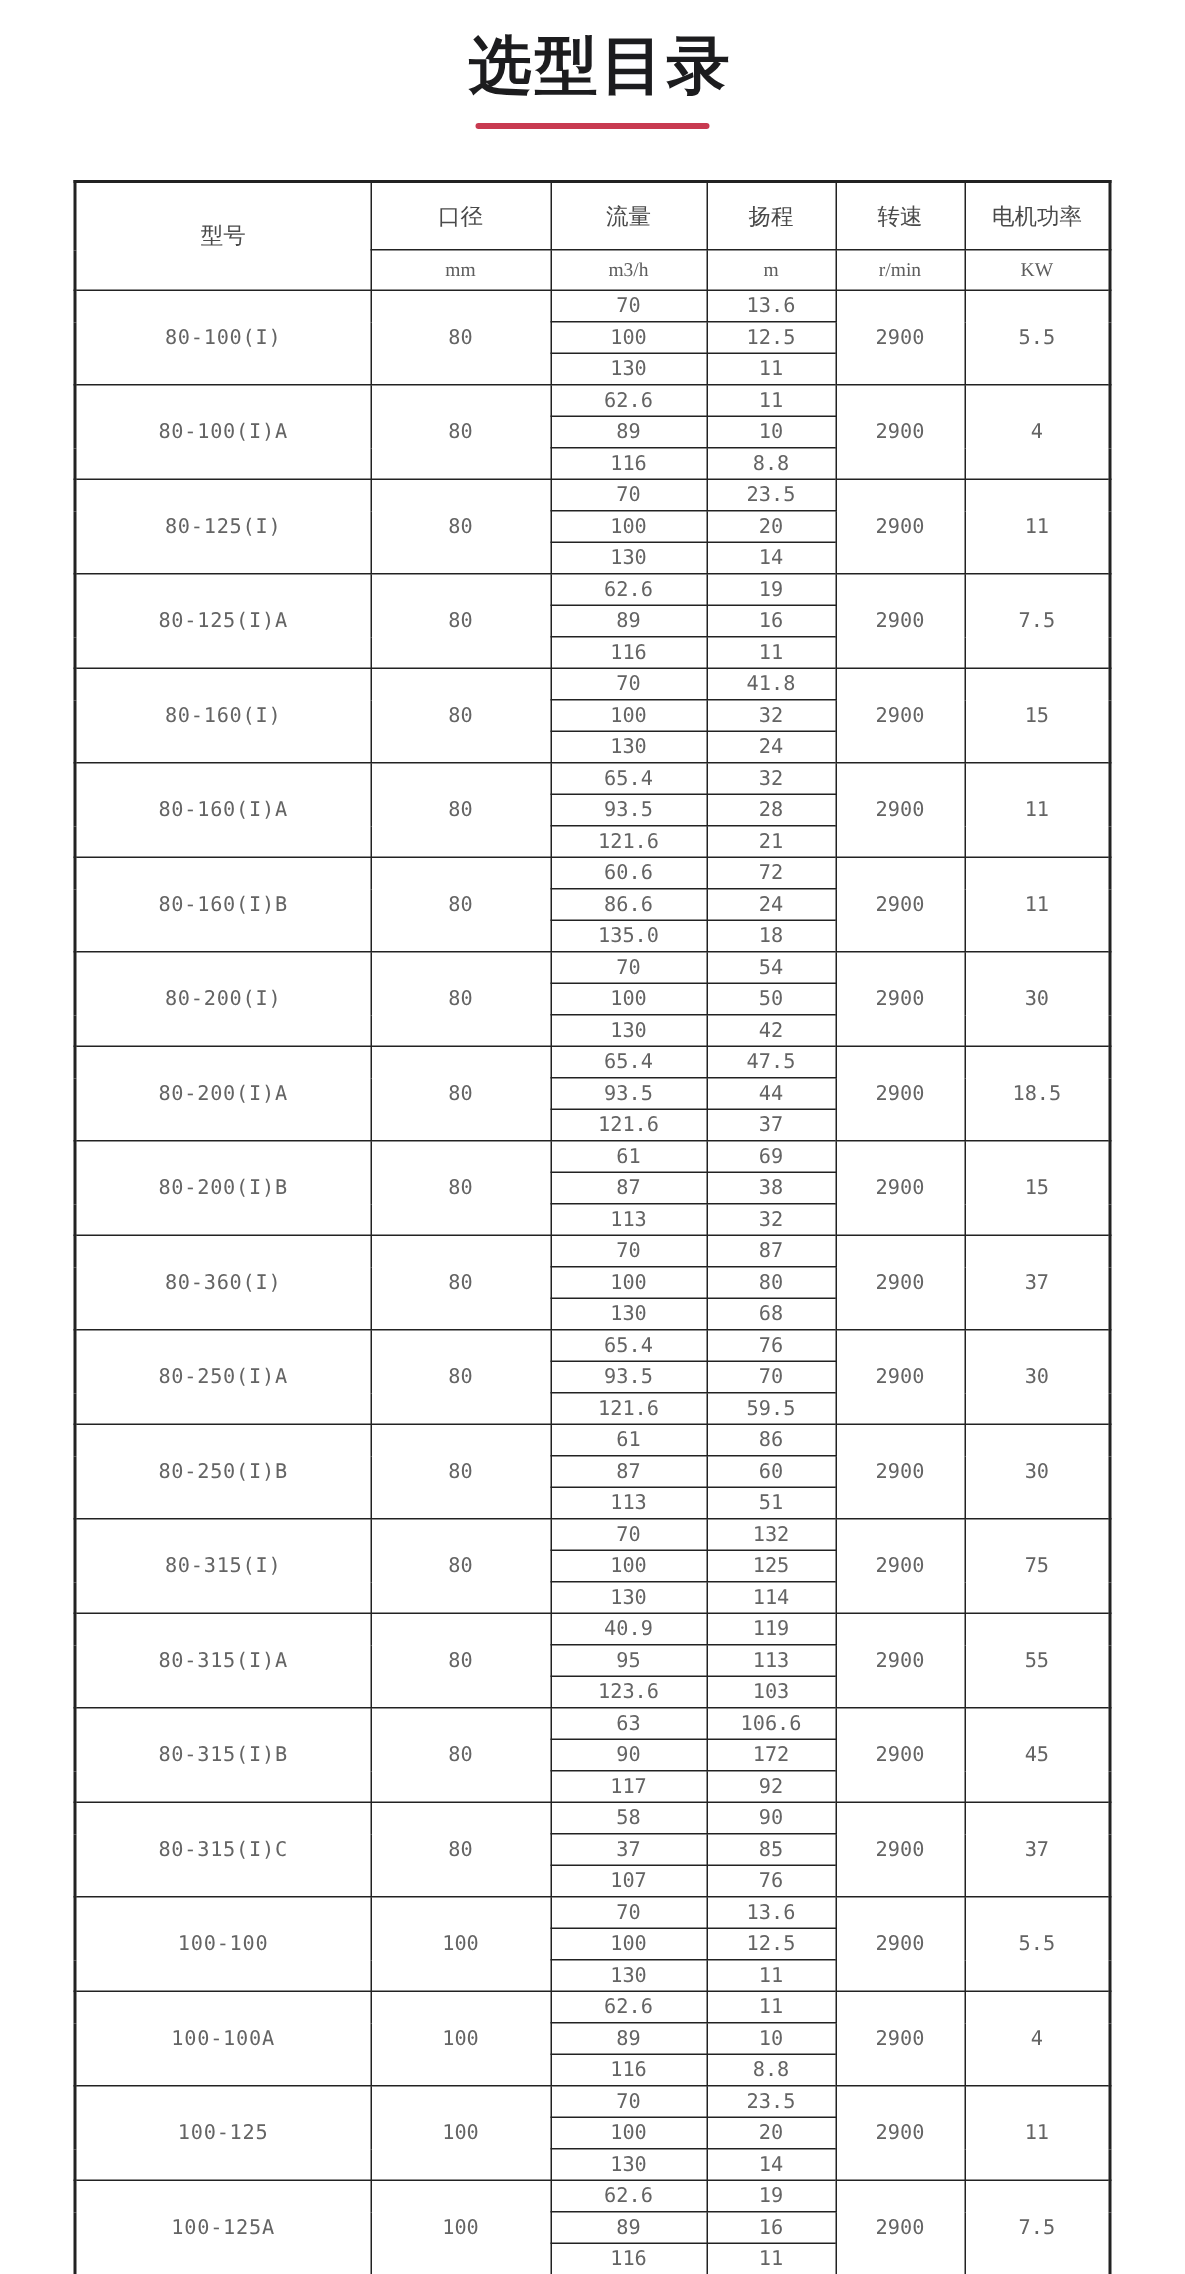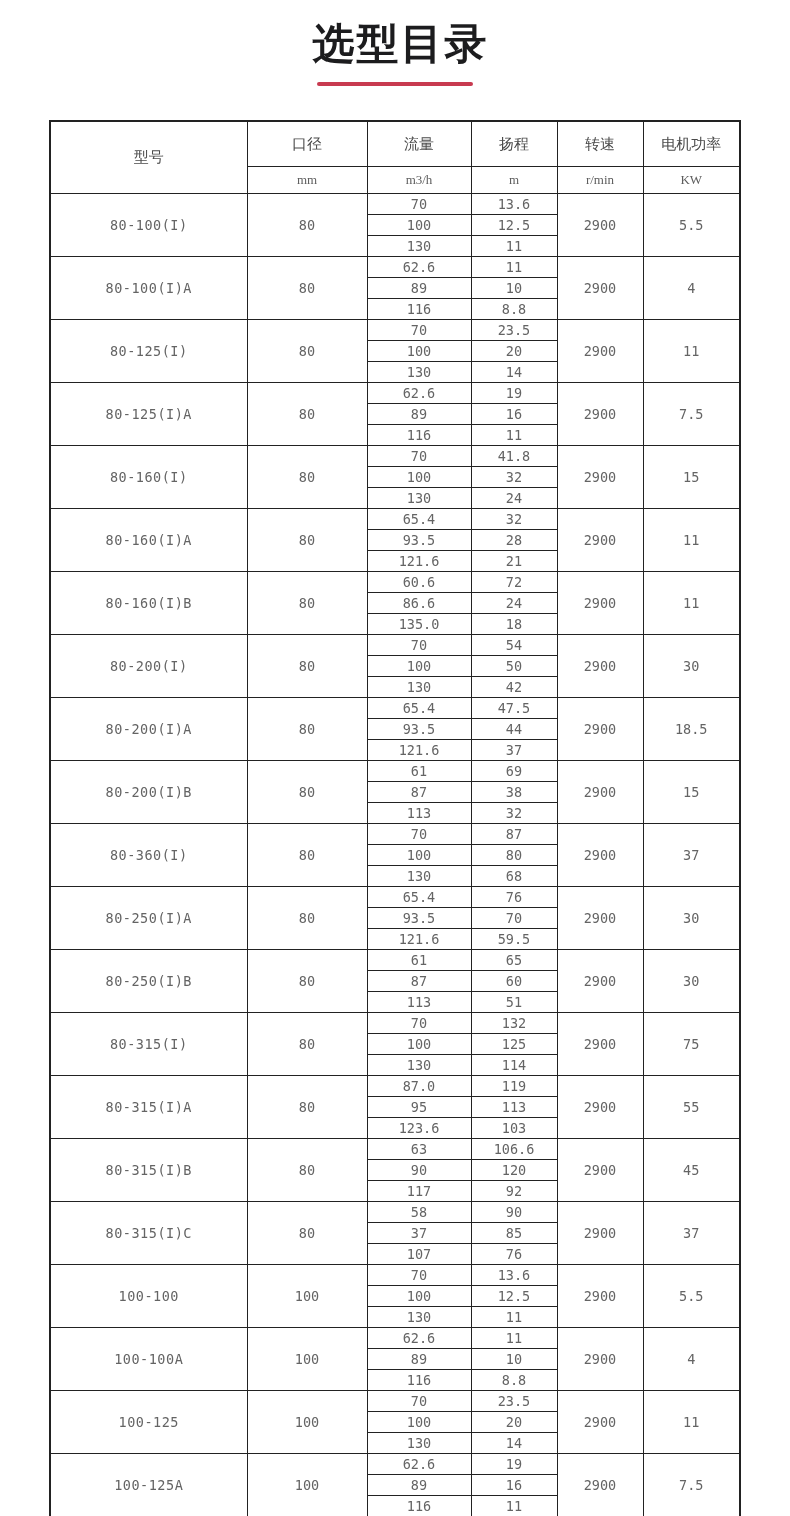--- a/index.html
+++ b/index.html
@@ -286,21 +286,21 @@
           <td class="cell-head">70</td>
         </tr>
         <tr>
           <td class="cell-flow">121.6</td>
           <td class="cell-head">59.5</td>
         </tr>
         <tr>
           <td class="cell-model" rowspan="3">80-250(I)B</td>
           <td class="cell-diameter" rowspan="3">80</td>
           <td class="cell-flow">61</td>
-          <td class="cell-head">65</td>
+          <td class="cell-head">86</td>
           <td class="cell-speed" rowspan="3">2900</td>
           <td class="cell-power" rowspan="3">30</td>
         </tr>
         <tr>
           <td class="cell-flow">87</td>
           <td class="cell-head">60</td>
         </tr>
         <tr>
           <td class="cell-flow">113</td>
           <td class="cell-head">51</td>
@@ -317,21 +317,21 @@
           <td class="cell-flow">100</td>
           <td class="cell-head">125</td>
         </tr>
         <tr>
           <td class="cell-flow">130</td>
           <td class="cell-head">114</td>
         </tr>
         <tr>
           <td class="cell-model" rowspan="3">80-315(I)A</td>
           <td class="cell-diameter" rowspan="3">80</td>
-          <td class="cell-flow">87.0</td>
+          <td class="cell-flow">40.9</td>
           <td class="cell-head">119</td>
           <td class="cell-speed" rowspan="3">2900</td>
           <td class="cell-power" rowspan="3">55</td>
         </tr>
         <tr>
           <td class="cell-flow">95</td>
           <td class="cell-head">113</td>
         </tr>
         <tr>
           <td class="cell-flow">123.6</td>
@@ -340,21 +340,21 @@
         <tr>
           <td class="cell-model" rowspan="3">80-315(I)B</td>
           <td class="cell-diameter" rowspan="3">80</td>
           <td class="cell-flow">63</td>
           <td class="cell-head">106.6</td>
           <td class="cell-speed" rowspan="3">2900</td>
           <td class="cell-power" rowspan="3">45</td>
         </tr>
         <tr>
           <td class="cell-flow">90</td>
-          <td class="cell-head">120</td>
+          <td class="cell-head">172</td>
         </tr>
         <tr>
           <td class="cell-flow">117</td>
           <td class="cell-head">92</td>
         </tr>
         <tr>
           <td class="cell-model" rowspan="3">80-315(I)C</td>
           <td class="cell-diameter" rowspan="3">80</td>
           <td class="cell-flow">58</td>
           <td class="cell-head">90</td>

